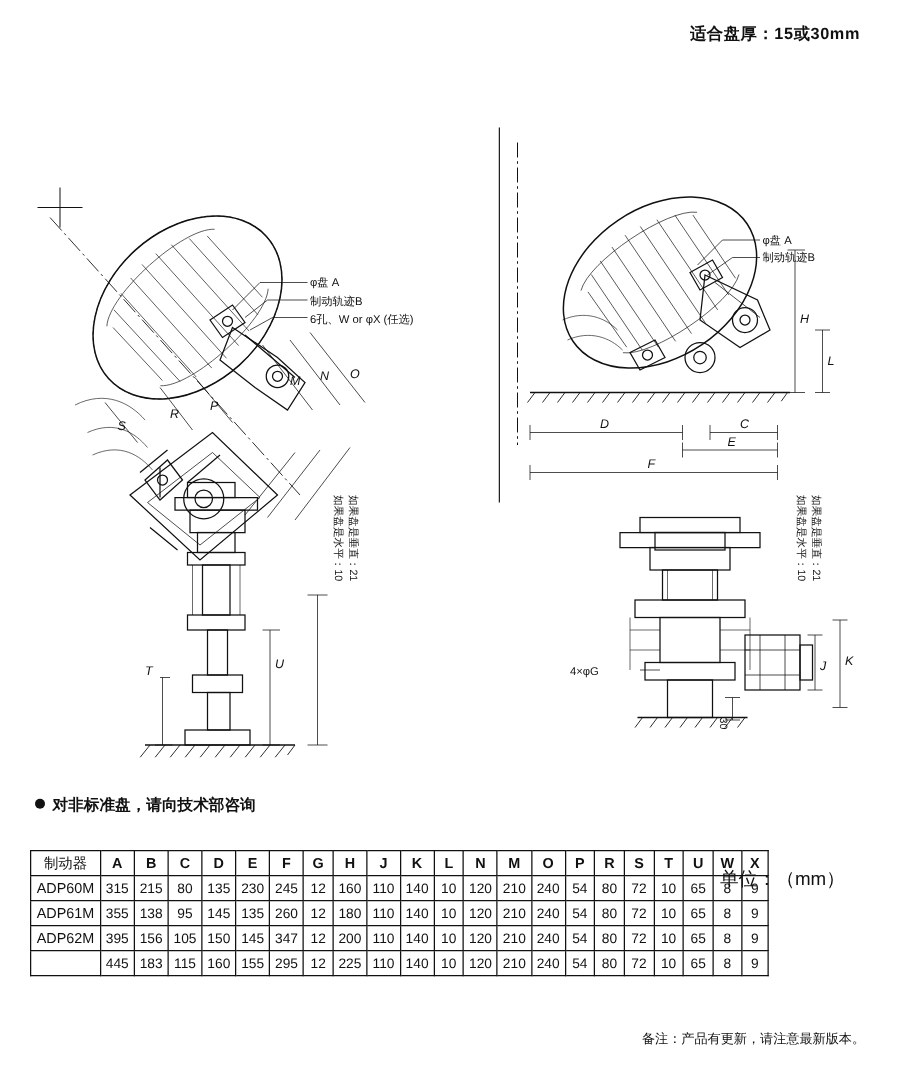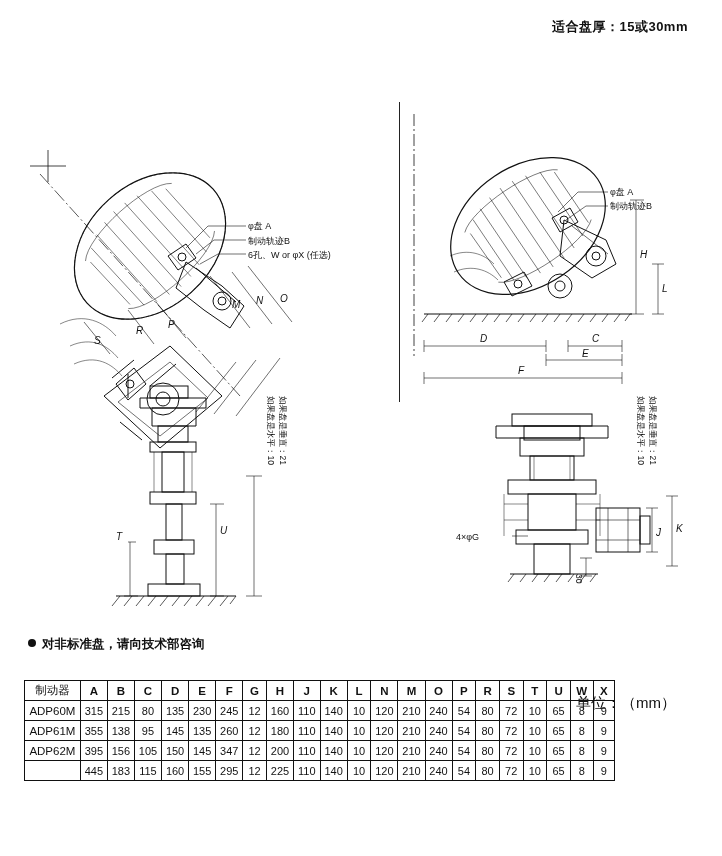--- a/index.html
+++ b/index.html
@@ -529,14 +529,15 @@
           <td>72</td>
           <td>10</td>
           <td>65</td>
           <td>8</td>
           <td>9</td>
         </tr>
       </tbody>
     </table>
   </div>
 
+  <div class="footer-note">备注：产品有更新，请注意最新版本。</div>
 
 </div>
 
 </body></html>

